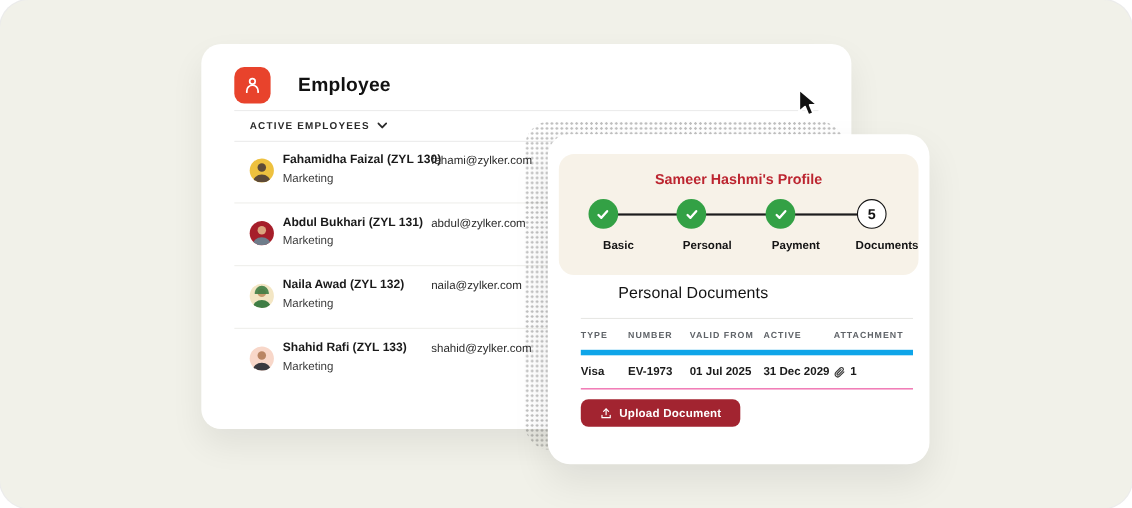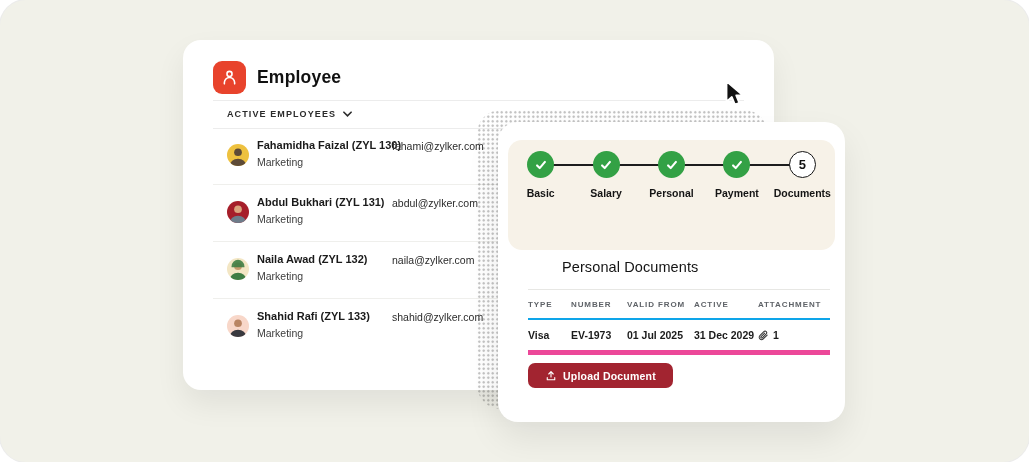--- a/index.html
+++ b/index.html
@@ -4,21 +4,21 @@
 <style>
   html,body{margin:0;padding:0;background:#ffffff;font-family:"Liberation Sans",sans-serif;}
   .canvas{position:relative;width:1029px;height:462px;background:#f1f1e9;border-radius:26px;
           overflow:hidden;box-shadow:0 0 0 1px rgba(0,0,0,.08);}
   
   .emp-card{position:absolute;left:183px;top:40px;width:591px;height:350px;background:#fff;
             border-radius:18px;box-shadow:0 14px 30px rgba(0,0,0,.07);}
   .emp-header{position:relative;height:60px;}
   .app-icon{position:absolute;left:30px;top:21px;width:33px;height:33px;background:#e8432c;
             border-radius:9px;display:flex;align-items:center;justify-content:center;}
-  .emp-title{position:absolute;left:74px;top:27px;font-size:17.5px;font-weight:700;color:#111;letter-spacing:.2px;}
+  .emp-title{position:absolute;left:88px;top:27px;font-size:17.5px;font-weight:700;color:#111;letter-spacing:.2px;}
   .add-btn{position:absolute;right:33px;top:26px;height:25px;background:#111;border-radius:13px;
            color:#fff;font-size:10px;font-weight:700;display:flex;align-items:center;padding:0 14px;
            border:none;cursor:pointer;letter-spacing:.2px;}
   .hdr-divider{position:absolute;left:30px;right:30px;top:60px;height:1px;background:#ececec;}
   .filter-row{position:absolute;left:44px;top:60px;height:28px;display:flex;align-items:center;gap:7px;cursor:pointer;}
   .filter-label{font-size:9px;font-weight:700;letter-spacing:1.1px;color:#2b2b2b;}
   .filter-divider{position:absolute;left:30px;right:30px;top:88px;height:1px;background:#ececec;}
   .rows{position:absolute;left:30px;right:30px;top:88px;}
   .emp-row{position:relative;height:56px;border-bottom:1px solid #efefec;}
   .emp-row:last-child{border-bottom:none;}
@@ -36,27 +36,27 @@
   .stepper-panel{position:absolute;left:10px;top:18px;width:327px;height:110px;background:#f7f2e8;border-radius:14px;}
   .profile-title{text-align:center;padding-top:15px;font-size:13px;font-weight:700;color:#bc2530;}
   .stepper{position:relative;margin-top:11px;}
   .step-line{position:absolute;left:10%;right:10%;top:13px;height:1.6px;background:#1d1d1d;}
   .steps{position:relative;display:flex;}
   .step{flex:1;display:flex;flex-direction:column;align-items:center;}
   .step-circle{width:27px;height:27px;border-radius:50%;display:flex;align-items:center;justify-content:center;
                box-sizing:border-box;}
   .step-done .step-circle{background:#33a145;}
   .step-current .step-circle{background:#fff;border:1.7px solid #141414;font-size:13px;font-weight:700;color:#111;}
-  .step-label{margin-top:9px;font-size:10.5px;font-weight:700;color:#141414;}
+  .step-label{margin-top:9px;font-size:10.5px;font-weight:700;color:#141414;padding-left:28px;}
   .docs-heading{position:absolute;left:48px;top:137px;font-size:14.5px;font-weight:400;color:#141414;letter-spacing:.1px;margin-left:16px;}
   .doc-table{position:absolute;left:30px;right:15px;top:167px;}
   .tbl-row{display:grid;grid-template-columns:43px 56px 67px 64px auto;align-items:center;}
-  .tbl-head{height:28px;border-top:1px solid #e7e7e4;border-bottom:2px solid #0ea5e9;}
+  .tbl-head{height:28px;border-top:1px solid #e7e7e4;border-bottom:5px solid #0ea5e9;}
   .tbl-head span{font-size:8px;font-weight:700;letter-spacing:.9px;color:#5f6368;}
-  .tbl-data{height:30px;border-bottom:5px solid #ec4899;}
+  .tbl-data{height:30px;border-bottom:1px solid #ec4899;}
   .tbl-data span{font-size:10.5px;font-weight:700;color:#1b1b1b;}
   .attach-cell{display:flex;align-items:center;gap:4px;}
   .upload-btn{position:absolute;left:30px;top:241px;height:25px;background:#a22430;border:none;border-radius:7px;
               color:#fff;font-size:10.5px;font-weight:700;display:flex;align-items:center;gap:6px;padding:0 17px;
               cursor:pointer;letter-spacing:.2px;}
   .cursor{position:absolute;left:721px;top:80px;pointer-events:none;}
 </style>
 </head>
 <body>
 
@@ -133,45 +133,38 @@
         <span class="emp-email">shahid@zylker.com</span>
       </div>
     </div>
   </div>
 
   <div class="dots"></div>
 
   <div class="profile-card">
 
     <div class="stepper-panel">
+      <div class="profile-title">Sameer Hashmi's Profile</div>
       <div class="stepper">
         <div class="step-line"></div>
         <div class="steps">
           <div class="step step-done">
             <span class="step-circle">
               <svg width="14" height="14" viewBox="0 0 16 16" fill="none" stroke="#fff" stroke-width="2.4" stroke-linecap="round" stroke-linejoin="round">
                   <path d="M3.5 8.5 L6.5 11.5 L12.5 4.5"></path>
                 </svg>
             </span>
             <span class="step-label">Basic</span>
           </div>
           <div class="step step-done">
             <span class="step-circle">
               <svg width="14" height="14" viewBox="0 0 16 16" fill="none" stroke="#fff" stroke-width="2.4" stroke-linecap="round" stroke-linejoin="round">
                   <path d="M3.5 8.5 L6.5 11.5 L12.5 4.5"></path>
                 </svg>
             </span>
-            <span class="step-label">Salary</span>
-          </div>
-          <div class="step step-done">
-            <span class="step-circle">
-              <svg width="14" height="14" viewBox="0 0 16 16" fill="none" stroke="#fff" stroke-width="2.4" stroke-linecap="round" stroke-linejoin="round">
-                  <path d="M3.5 8.5 L6.5 11.5 L12.5 4.5"></path>
-                </svg>
-            </span>
             <span class="step-label">Personal</span>
           </div>
           <div class="step step-done">
             <span class="step-circle">
               <svg width="14" height="14" viewBox="0 0 16 16" fill="none" stroke="#fff" stroke-width="2.4" stroke-linecap="round" stroke-linejoin="round">
                   <path d="M3.5 8.5 L6.5 11.5 L12.5 4.5"></path>
                 </svg>
             </span>
             <span class="step-label">Payment</span>
           </div>

